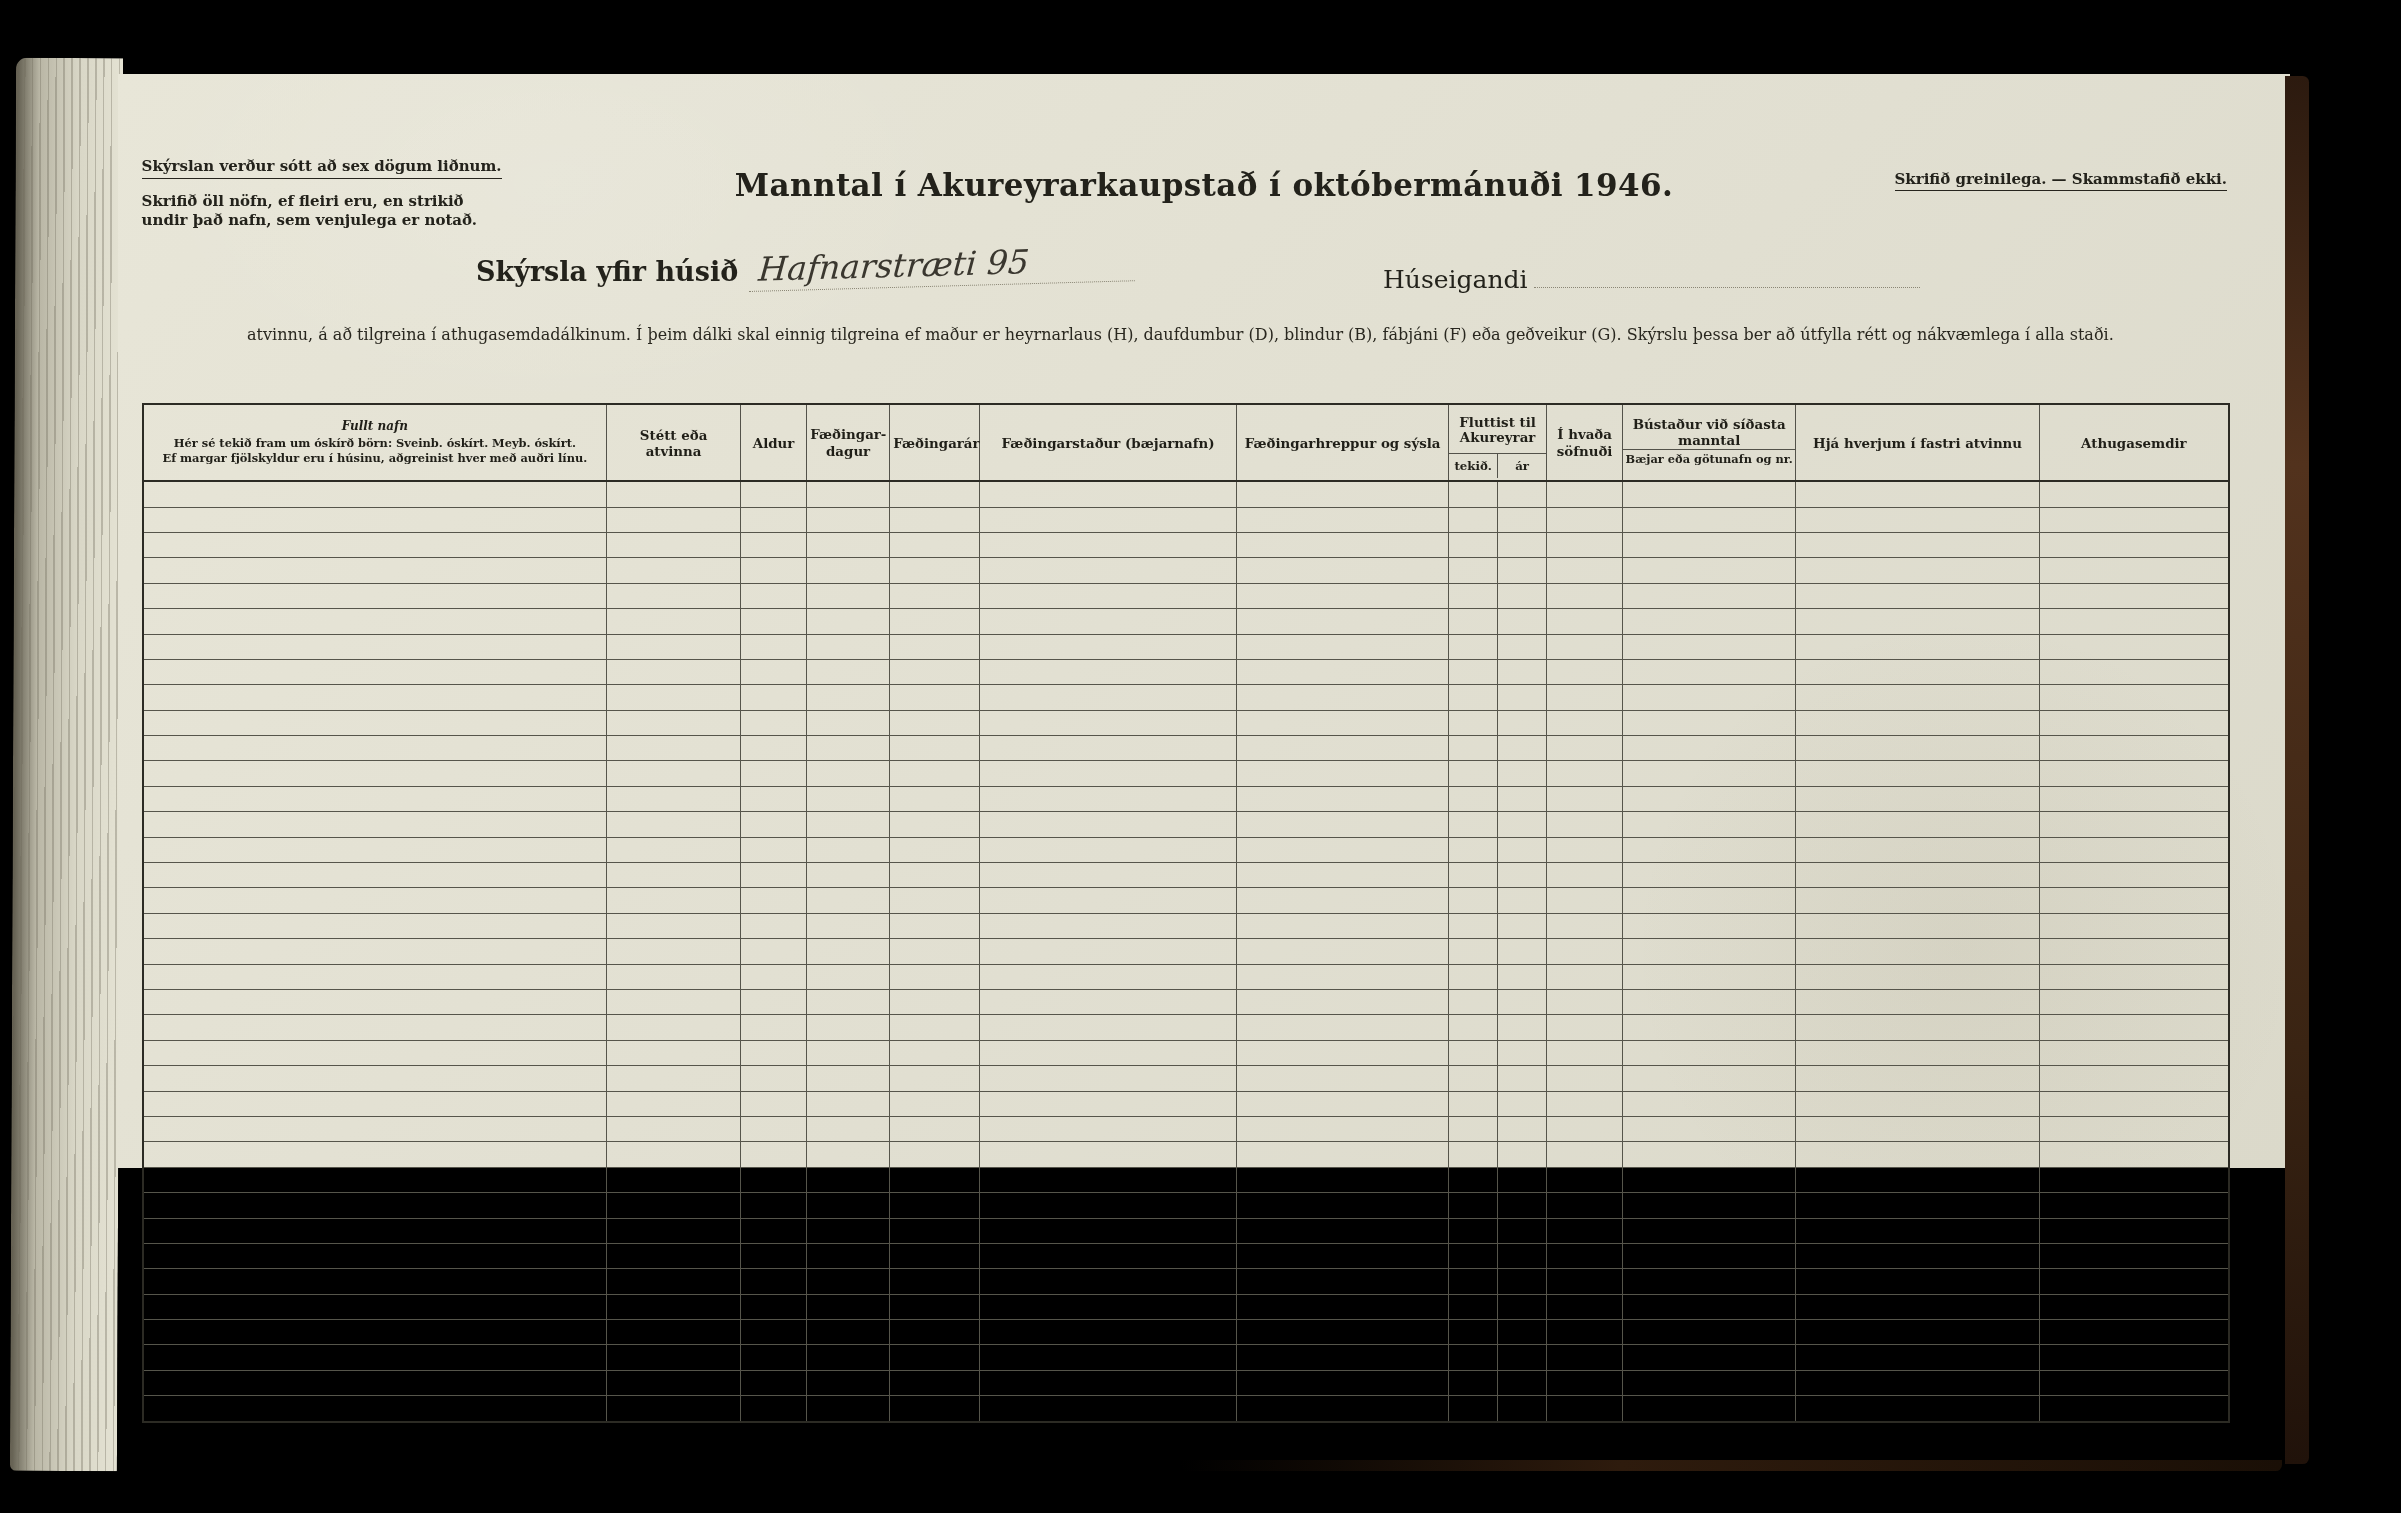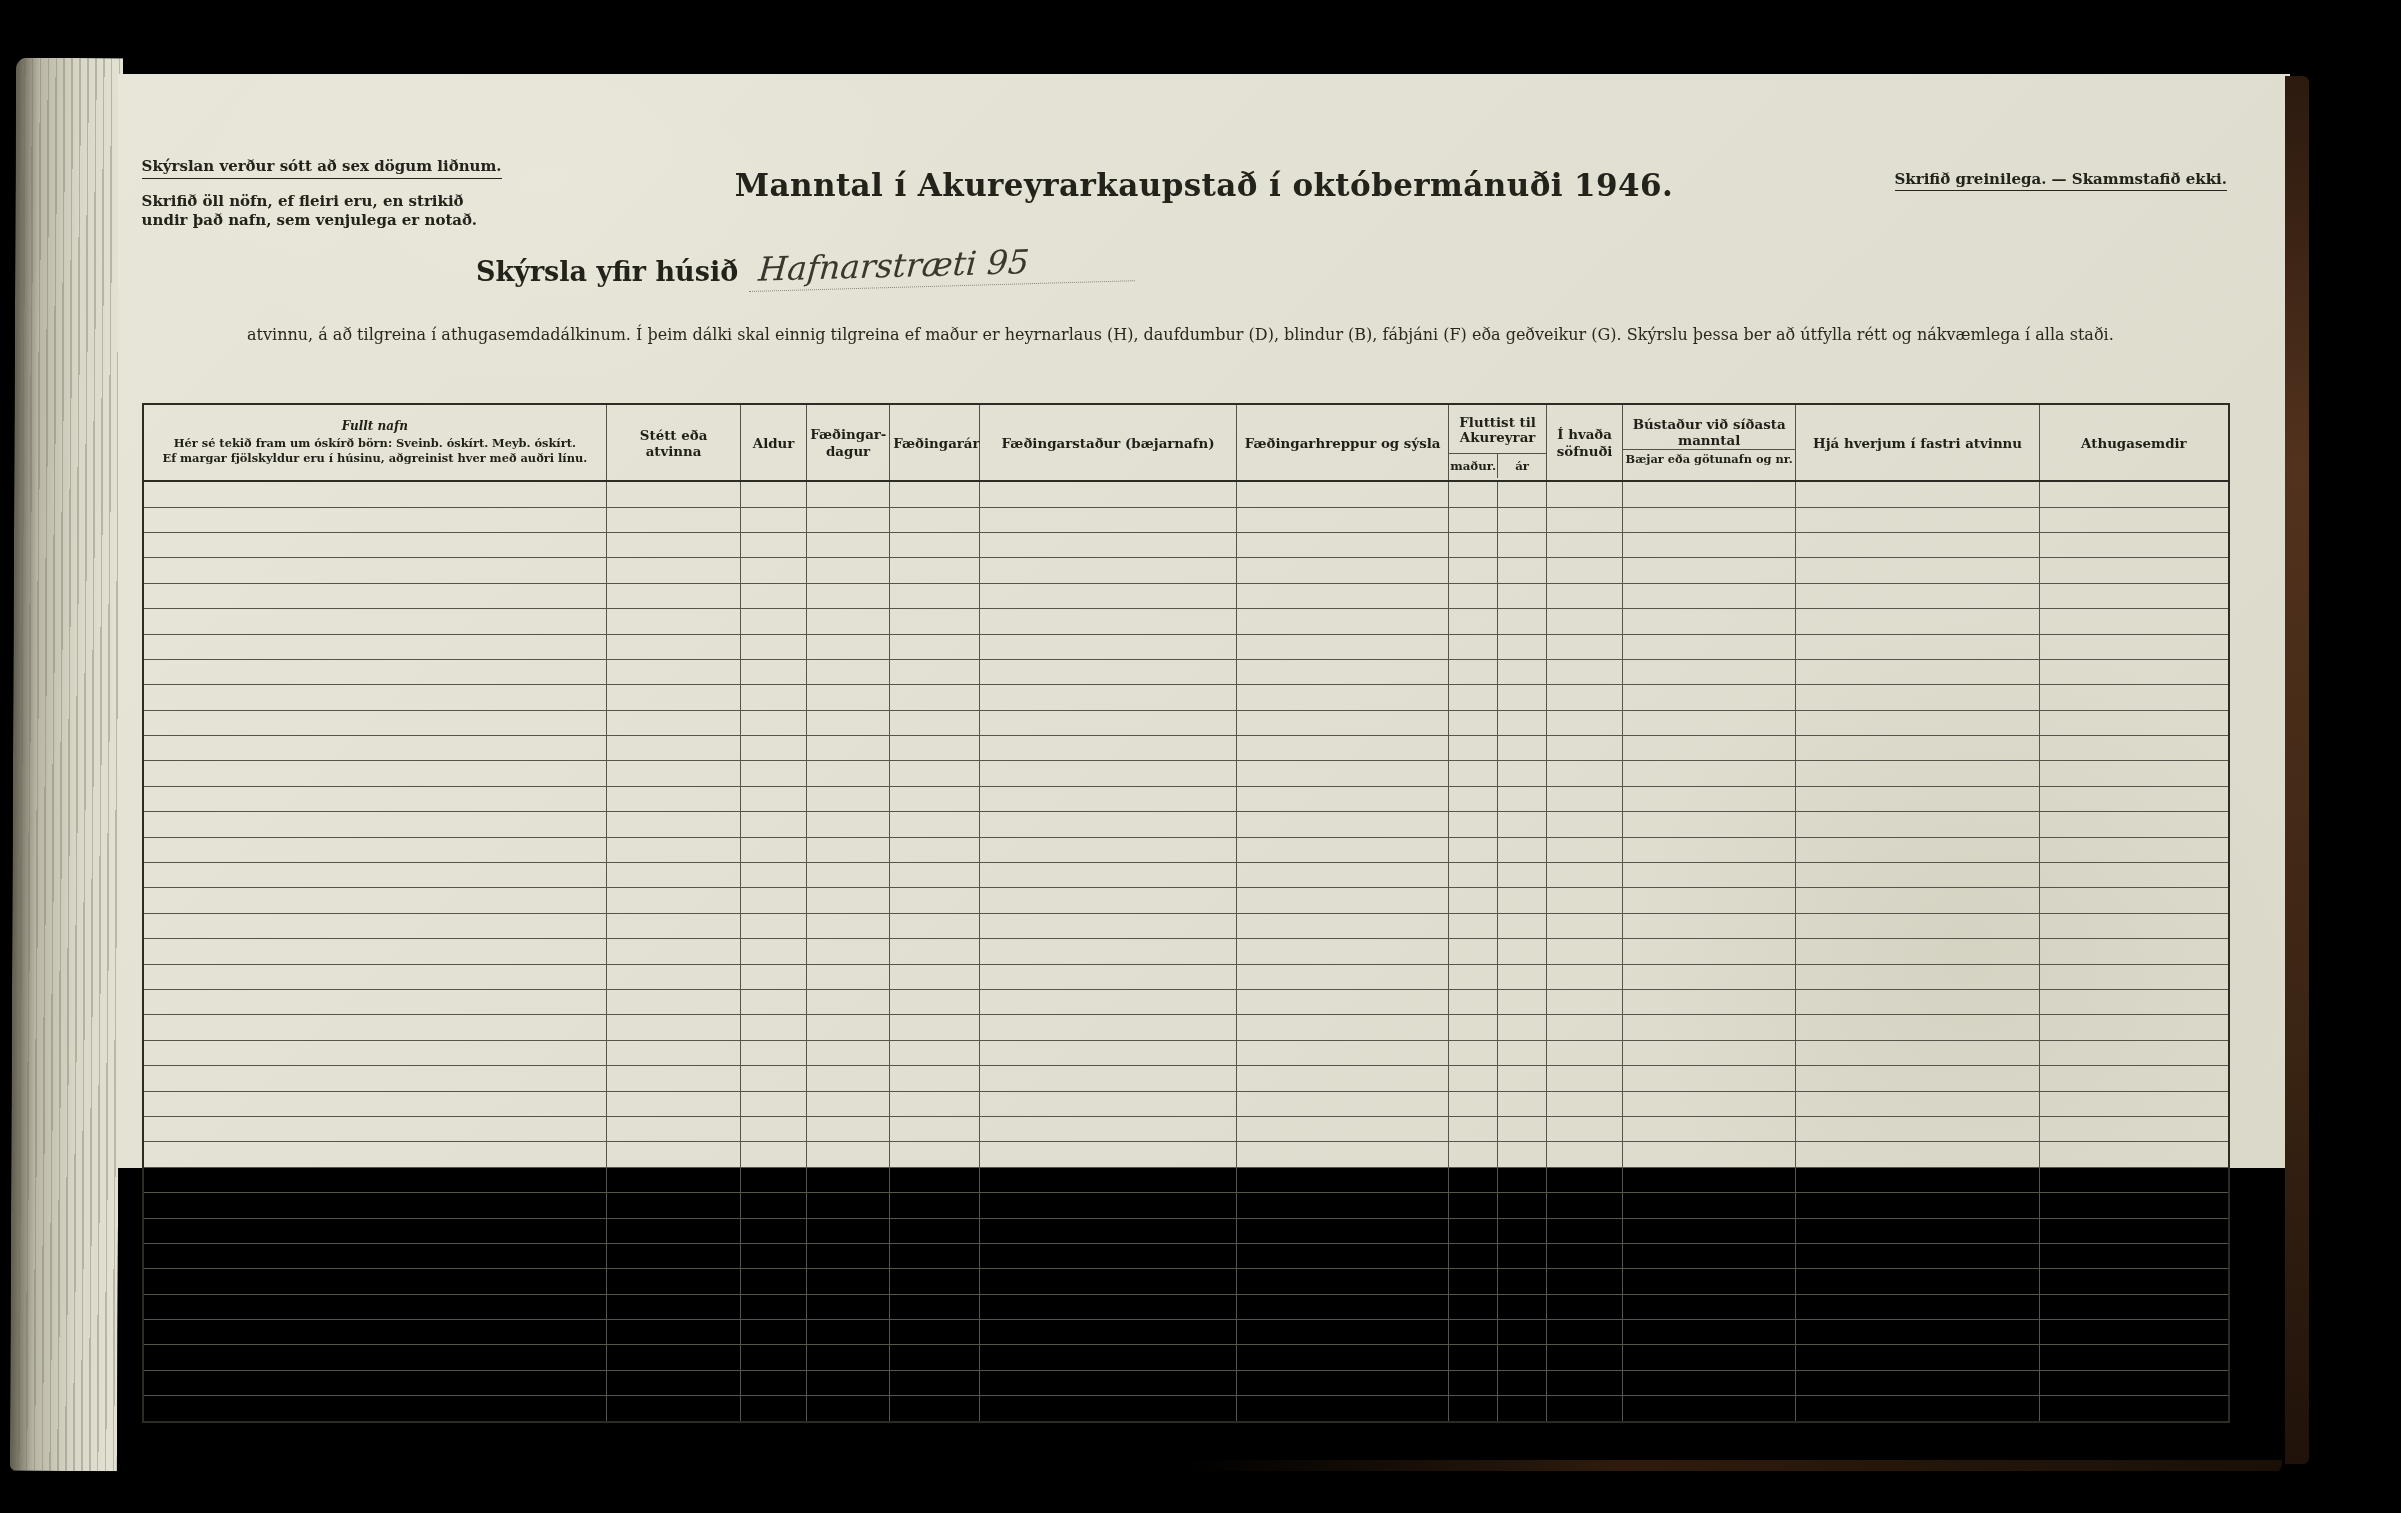--- a/index.html
+++ b/index.html
@@ -115,20 +115,23 @@
     <h1 class="title">Manntal í Akureyrarkaupstað í októbermánuði 1946.</h1>
 
     <div class="note-right">
       <span class="u">Skrifið greinilega. — Skammstafið ekki.</span>
     </div>
 
     <div class="house-line">
       <span class="house-label">Skýrsla yfir húsið</span><span class="handwriting">Hafnarstræti 95</span>
     </div>
 
+    <div class="owner-line">
+      <span class="owner-label">Húseigandi</span><span class="dots"></span>
+    </div>
 
     <div class="instructions">
       <div>atvinnu, á að tilgreina í athugasemdadálkinum. Í þeim dálki skal einnig tilgreina ef maður er heyrnarlaus (H), daufdumbur (D), blindur (B), fábjáni (F) eða geðveikur (G). Skýrslu þessa ber að útfylla rétt og nákvæmlega í alla staði.</div>
     </div>
 
     <table class="census">
       <colgroup>
         <col style="width:464px">
           <col style="width:134px">
           <col style="width:66px">
@@ -158,21 +161,21 @@
           </th>
           <th>Fæðingarár</th>
           <th>Fæðingarstaður (bæjarnafn)</th>
           <th>Fæðingarhreppur og sýsla</th>
           <th colspan="2" class="th-pad0">
             <div class="mv-top">
               <div>Fluttist til</div>
               <div>Akureyrar</div>
             </div>
             <div class="mv-split">
-              <span>maður.</span>
+              <span>tekið.</span>
               <span>ár</span>
             </div>
           </th>
           <th>
             <div class="two-line">Í hvaða</div>
             <div class="two-line">söfnuði</div>
           </th>
           <th class="th-res th-pad0">
             <div>Bústaður við síðasta</div>
             <div>manntal</div>

